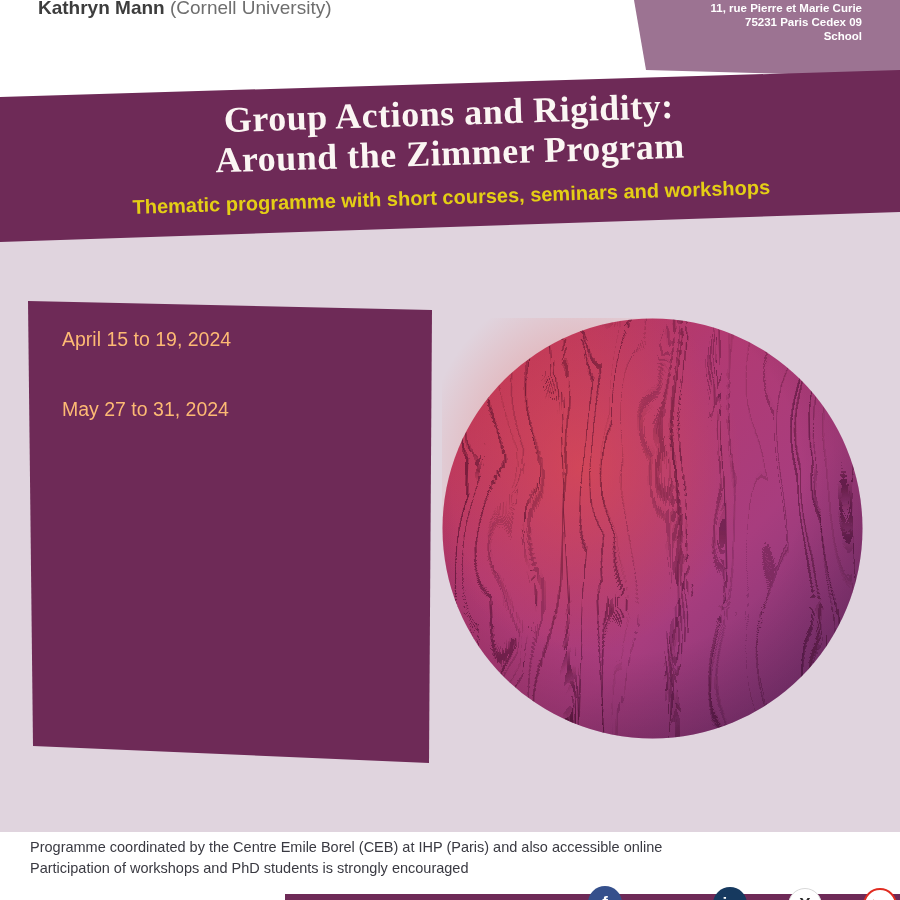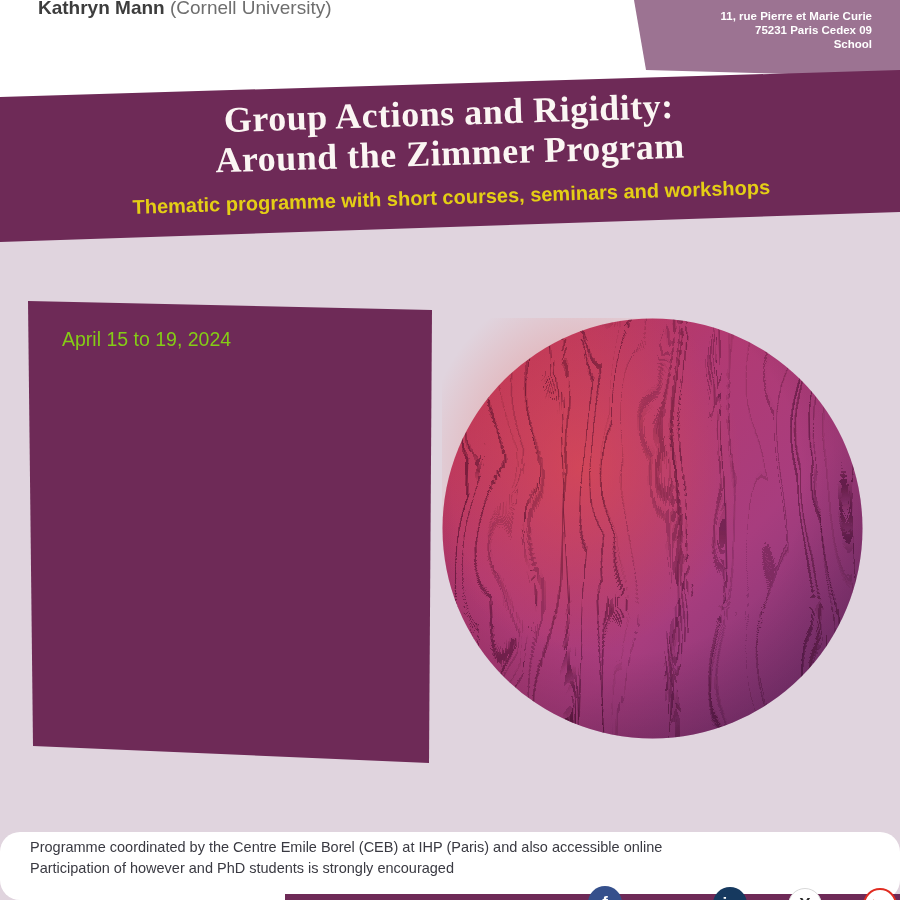--- a/index.html
+++ b/index.html
@@ -11,22 +11,22 @@
   .top-white{position:absolute;left:0;top:0;width:900px;height:100px;background:#ffffff;}
   .org-list{position:absolute;left:38px;top:-6px;font-size:19px;line-height:27px;}
   .org-line .org-name{font-weight:bold;color:#3d3d3d;}
   .org-line .org-affil{color:#6e6e6e;}
   .addr-block{
     position:absolute;left:620px;top:0;width:280px;height:80px;
     background:var(--mauve,#9c7392);
     clip-path:polygon(14px 0,280px 0,280px 77px,26px 70px);
   }
   .addr-text{
-    position:absolute;right:28px;top:1px;text-align:right;
-    color:#ffffff;font-size:11.5px;font-weight:bold;line-height:14px;margin-top:8px;
+    position:absolute;right:38px;top:1px;text-align:right;
+    color:#ffffff;font-size:11.5px;font-weight:bold;line-height:14px;
   }
   .banner{
     position:absolute;left:0;top:60px;width:900px;height:190px;
     background:var(--purple,#6e2a57);
     clip-path:polygon(0 37px,900px 10px,900px 152px,0 182px);
   }
   .banner-inner{
     position:absolute;left:0;top:0;right:0;bottom:0;
     transform:rotate(-1.8deg);text-align:center;padding-top:33px;
   }
@@ -40,23 +40,23 @@
   .schedule-box{
     position:absolute;left:26px;top:296px;width:408px;height:472px;
     background:var(--purple,#6e2a57);
     clip-path:polygon(2px 5px,406px 14px,403px 467px,7px 450px);
   }
   .event-list{position:absolute;left:36px;top:30px;right:16px;}
   .event{margin-bottom:44px;}
   .event-title{
     font-size:20.5px;font-weight:bold;color:#faf6f9;line-height:26.5px;white-space:pre-line;
   }
-  .event-date{font-size:19.5px;color:#84cc16;line-height:26px;}
+  .event-date{font-size:19.5px;color:#fdba74;line-height:26px;}
   .sphere{position:absolute;left:442px;top:318px;}
-  .footer-white{position:absolute;left:0;top:832px;width:900px;height:68px;background:#ffffff;border-radius:20px;}
+  .footer-white{position:absolute;left:0;top:832px;width:900px;height:68px;background:#ffffff;}
   .footer-lines{position:absolute;left:30px;top:5px;font-size:14.5px;line-height:21px;color:#3a3a42;}
   .bottom-bar{position:absolute;left:285px;top:894px;width:615px;height:6px;background:var(--purple,#6e2a57);z-index:1;}
   .social-icon{
     position:absolute;width:34px;height:34px;border-radius:50%;z-index:2;
     display:flex;align-items:center;justify-content:center;
     font-size:17px;font-weight:bold;box-sizing:border-box;
   }
 </style>
 </head>
 <body style="--purple: #6e2a57; --mauve: #9c7392; --lavender: #e0d4de; --yellow: #e4ce15; --sphere-red: #c2344a; --sphere-magenta: #b23a72; --sphere-pink: #a83d7e; --sphere-violet: #6e3374; --sphere-vein: #2d0619; background: rgb(224, 212, 222);">
@@ -84,20 +84,21 @@
     <div class="banner-subtitle">Thematic programme with short courses, seminars and workshops</div>
   </div>
 </div>
 
 <div class="schedule-box">
   <div class="event-list">
       <div class="event">
         <div class="event-date">April 15 to 19, 2024</div>
       </div>
       <div class="event">
+        <div class="event-date">May 27 to 31, 2024</div>
       </div>
       <div class="event">
       </div>
     </div>
 </div>
 
 <svg class="sphere" width="421" height="421" viewBox="0 0 421 421">
   <defs>
     <linearGradient id="ballGrad" x1="0%" y1="0%" x2="100%" y2="100%">
       <stop offset="0%" stop-color="#c2344a"></stop>
@@ -165,21 +166,21 @@
       <line x1="442.0904009528458" y1="-50" x2="436.27834190800786" y2="470" stroke="#2d0619" stroke-width="0.85" opacity="0.43"></line>
       <line x1="445.7847544141114" y1="-50" x2="431.33794214203954" y2="470" stroke="#2d0619" stroke-width="0.73" opacity="0.36"></line>
       <line x1="451.14757676795125" y1="-50" x2="480.16608675196767" y2="470" stroke="#2d0619" stroke-width="1.44" opacity="0.34"></line>
     </g>
   <circle cx="210.5" cy="210.5" r="210" fill="url(#shade)"></circle>
 </svg>
 
 <div class="footer-white">
   <div class="footer-lines">
       <div>Programme coordinated by the Centre Emile Borel (CEB) at IHP (Paris) and also accessible online</div>
-      <div>Participation of however and PhD students is strongly encouraged</div>
+      <div>Participation of workshops and PhD students is strongly encouraged</div>
     </div>
 </div>
 
 <div class="bottom-bar"></div>
 
 <div class="social-icon" style="left: 588px; top: 886px; background: rgb(53, 80, 140); color: rgb(255, 255, 255);">f</div>
 <div class="social-icon" style="left: 713px; top: 887px; background: rgb(22, 57, 95); color: rgb(255, 255, 255);">in</div>
 <div class="social-icon" style="left: 788px; top: 888px; background: rgb(255, 255, 255); color: rgb(42, 42, 42); border: 1px solid rgb(217, 217, 217);">X</div>
 <div class="social-icon" style="left: 863px; top: 888px; background: rgb(255, 255, 255); color: rgb(224, 43, 32); border: 2px solid rgb(224, 43, 32);">▶</div>
 

